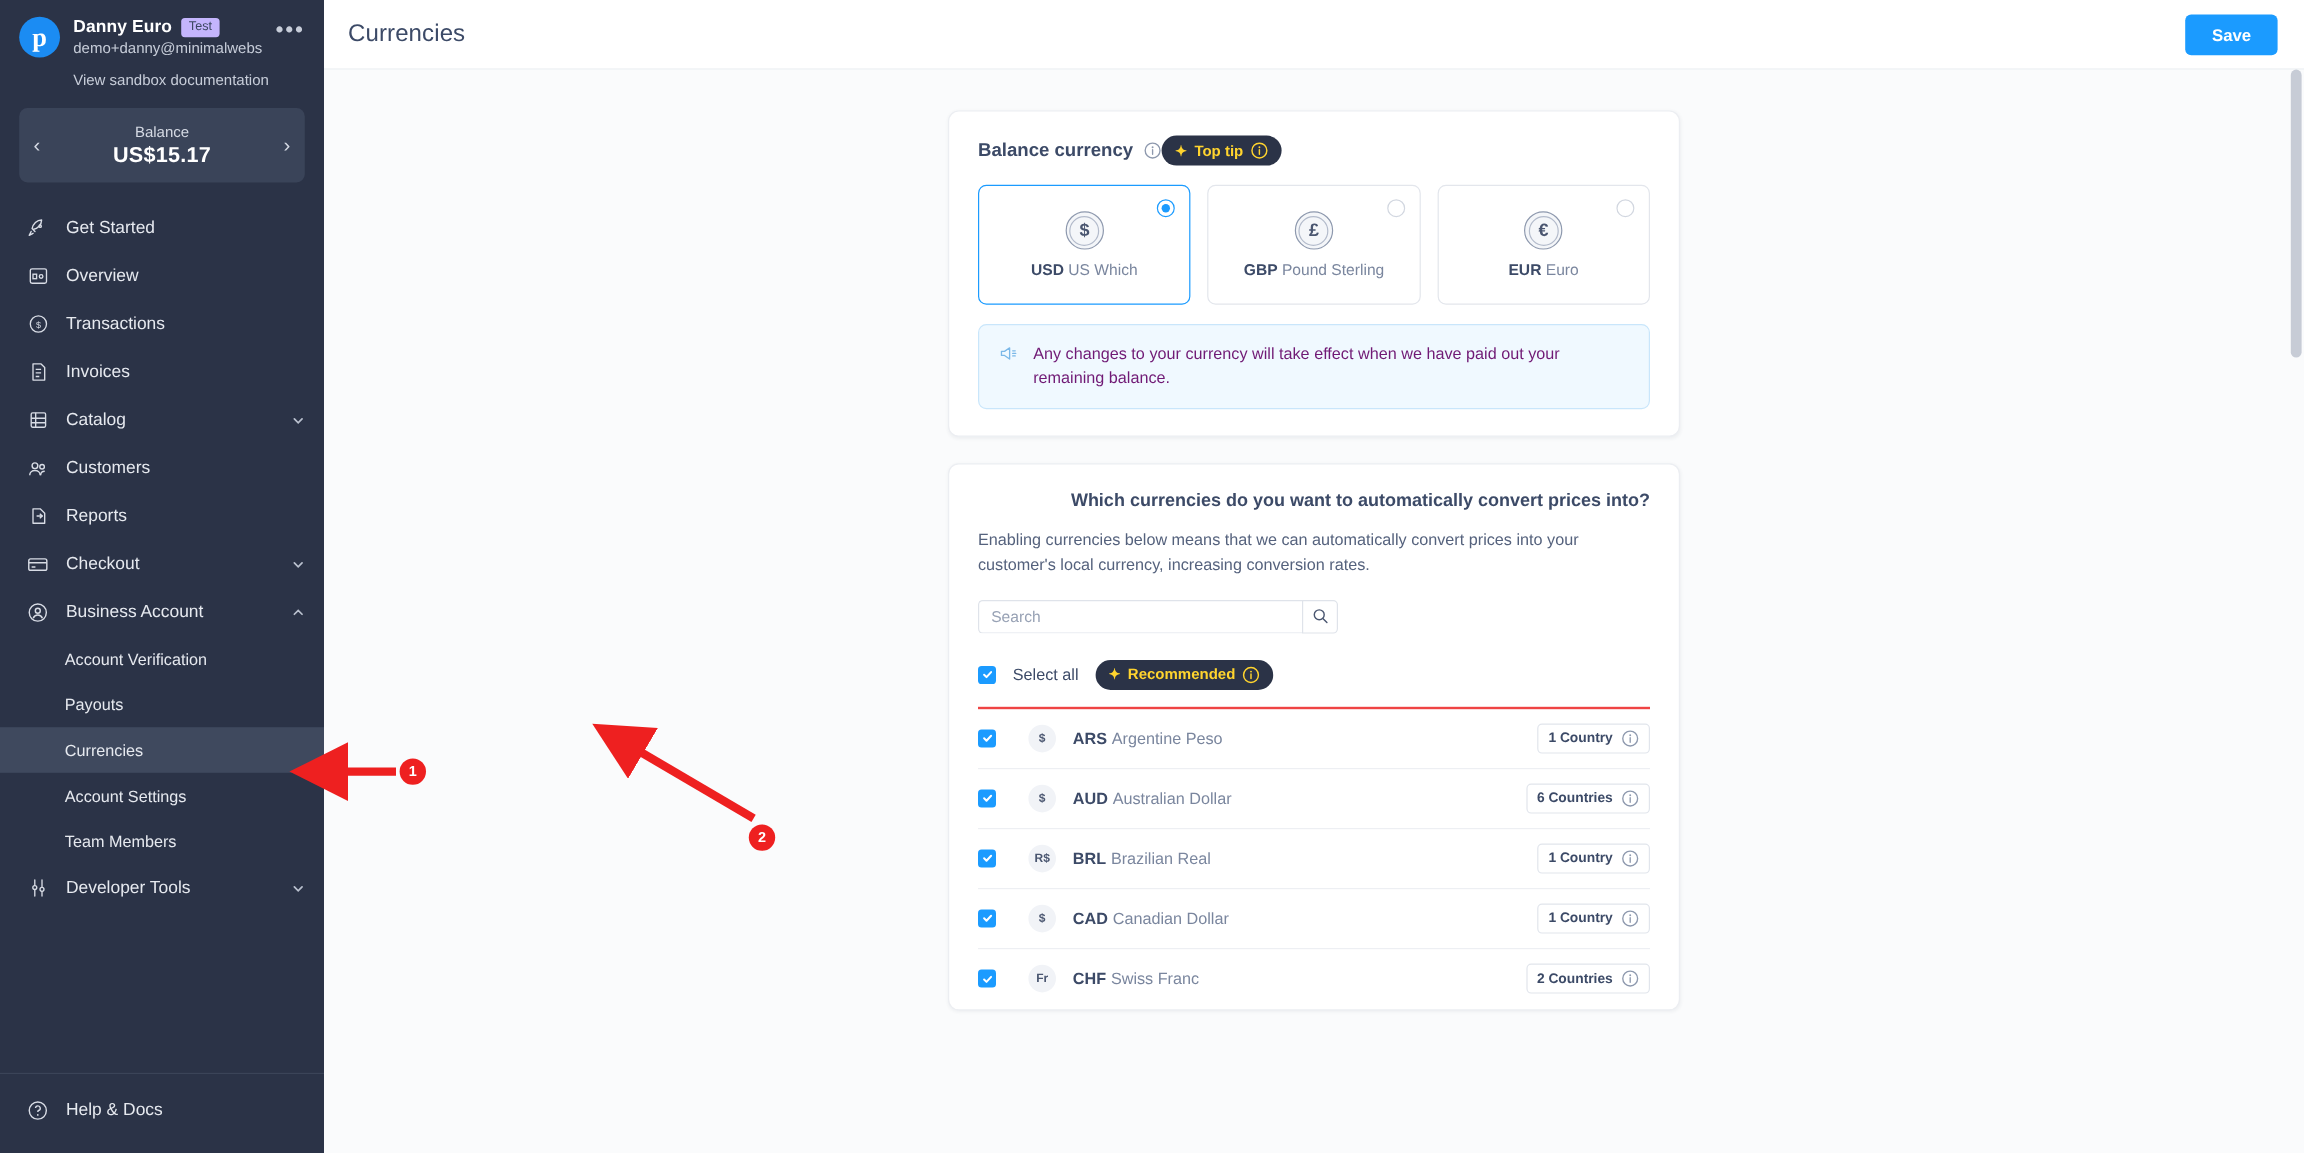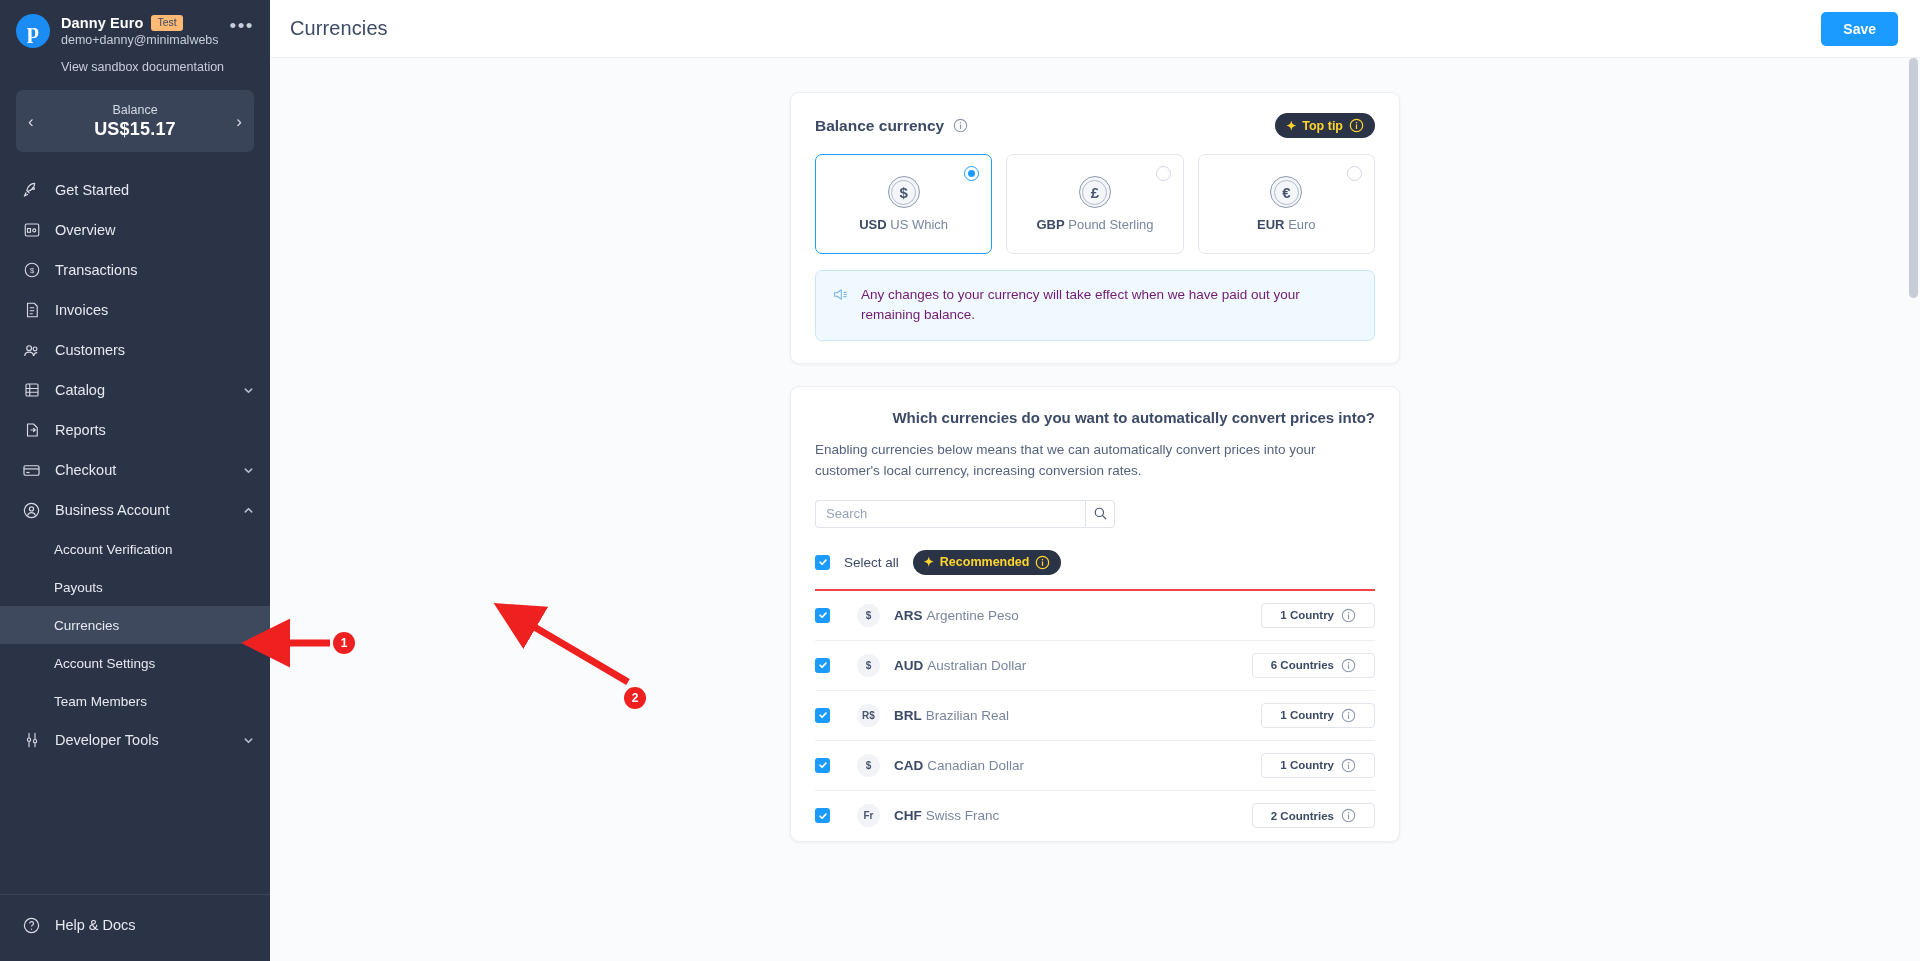--- a/index.html
+++ b/index.html
@@ -26,21 +26,21 @@
     background: #1b8cf3;
     color: #fff; font-size: 22px; font-weight: bold;
     display: flex; align-items: center; justify-content: center;
     line-height: 1; flex: 0 0 34px;
     font-family: "Liberation Serif", serif;
   }
   .sb-userinfo { flex: 1; min-width: 0; padding-top: 1px; }
   .sb-nameline { display: flex; align-items: center; gap: 8px; }
   .sb-name { color: #ffffff; font-size: 14.5px; font-weight: bold; letter-spacing: .1px; }
   .sb-testbadge {
-    background: #fdba74; color: #3c4862; font-size: 10.5px;
+    background: #c4b5fd; color: #3c4862; font-size: 10.5px;
     border-radius: 3px; padding: 2px 6px; font-weight: normal; line-height: 1.1;
   }
   .sb-email { color: #c7cdd9; font-size: 12.5px; margin-top: 2px; white-space: nowrap; overflow: hidden; }
   .sb-dots { color: #c7cdd9; font-size: 19px; letter-spacing: 1.5px; line-height: 1; padding-top: 2px; cursor: pointer; }
   .sb-doclink { color: #c7cdd9; font-size: 12.5px; margin: 12px 0 0 45px; cursor: pointer; }
 
   .balance-card {
     margin: 16px 16px 0 16px;
     background: #3a4459; border-radius: 7px;
     height: 62px; display: flex; align-items: center;
@@ -91,21 +91,21 @@
     flex: 1; overflow: hidden; position: relative;
     display: flex; flex-direction: column; align-items: center;
     padding-top: 34px;
   }
   .card {
     width: 610px; background: #ffffff;
     border-radius: 9px; border: 1px solid #eceef2;
     box-shadow: 0 1px 3px rgba(40,50,70,.06);
   }
   .card-bal { padding: 20px 24px 22px 24px; }
-  .card-head { display: flex; align-items: center; justify-content: space-between; }
+  .card-head { display: flex; align-items: center; }
   .card-title { color: #3c4a67; font-size: 15.5px; font-weight: bold; display: flex; align-items: center; gap: 9px; }
 
   .info-ico { width: 15px; height: 15px; flex: 0 0 15px; }
   .badge-dark {
     background: #2b3347; border-radius: 14px;
     padding: 5px 11px; display: inline-flex; align-items: center; gap: 6px;
     color: #ffd42e; font-size: 12.5px; font-weight: bold; cursor: pointer;
   }
   .spark { font-size: 12px; line-height: 1; }
 
@@ -191,21 +191,21 @@
     width: 23px; height: 23px; border-radius: 50%;
     background: #f1f3f7; flex: 0 0 23px;
     display: flex; align-items: center; justify-content: center;
     color: #4a5670; font-size: 10px; font-weight: bold;
     margin-left: 13px;
   }
   .row-txt { flex: 1; font-size: 13.5px; color: #7a869e; }
   .row-txt b { color: #3c4a67; font-weight: bold; margin-right: 4px; }
   .country-pill {
     border: 1px solid #e1e5ec; border-radius: 4px;
-    padding: 4px 18px; display: flex; align-items: center; gap: 7px;
+    padding: 4px 8px; display: flex; align-items: center; gap: 7px;
     font-size: 11.5px; color: #3c4a67; font-weight: bold;
     background: #fff; cursor: pointer;
   }
 
   
   .scrollbar {
     position: absolute; right: 2px; top: 58px;
     width: 9px; height: 903px;
   }
   .scroll-thumb {
@@ -292,41 +292,41 @@
           <svg width="18" height="18" viewBox="0 0 24 24" fill="none" stroke="#d8dce5" stroke-width="1.5" stroke-linejoin="round">
             <path d="M6 3h9l4 4v14H6z"></path>
               <path d="M9 9h6M9 13h6M9 17h4"></path>
           </svg>
         </span>
         <span class="nav-label">Invoices</span>
       </div>
 
       <div class="nav-item">
         <span class="nav-ico">
+          <svg width="18" height="18" viewBox="0 0 24 24" fill="none" stroke="#d8dce5" stroke-width="1.5">
+            <rect x="4" y="4" width="16" height="16" rx="1.5"></rect>
+              <path d="M4 10h16M4 15h16M9 4v16"></path>
+          </svg>
+        </span>
+        <span class="nav-label">Catalog</span>
+        <svg class="chev" viewBox="0 0 12 12" fill="none" stroke="#b9c0ce" stroke-width="1.6" stroke-linecap="round">
+            <path d="M2.5 4.5L6 8l3.5-3.5"></path>
+          </svg>
+      </div>
+
+      <div class="nav-item">
+        <span class="nav-ico">
           <svg width="19" height="19" viewBox="0 0 24 24" fill="none" stroke="#d8dce5" stroke-width="1.5">
             <circle cx="9" cy="9" r="3"></circle>
               <path d="M3.5 19c0-3 2.5-5 5.5-5s5.5 2 5.5 5"></path>
             <circle cx="16.5" cy="10" r="2.4"></circle>
               <path d="M15 19c0-2.6 2-4.2 4.3-4.2"></path>
           </svg>
         </span>
         <span class="nav-label">Customers</span>
-      </div>
-
-      <div class="nav-item">
-        <span class="nav-ico">
-          <svg width="18" height="18" viewBox="0 0 24 24" fill="none" stroke="#d8dce5" stroke-width="1.5">
-            <rect x="4" y="4" width="16" height="16" rx="1.5"></rect>
-              <path d="M4 10h16M4 15h16M9 4v16"></path>
-          </svg>
-        </span>
-        <span class="nav-label">Catalog</span>
-        <svg class="chev" viewBox="0 0 12 12" fill="none" stroke="#b9c0ce" stroke-width="1.6" stroke-linecap="round">
-            <path d="M2.5 4.5L6 8l3.5-3.5"></path>
-          </svg>
       </div>
 
       <div class="nav-item">
         <span class="nav-ico">
           <svg width="18" height="18" viewBox="0 0 24 24" fill="none" stroke="#d8dce5" stroke-width="1.5" stroke-linejoin="round">
             <path d="M6 4h8l5 5v11H6z"></path>
               <path d="M10 12h6M13.5 9.5l3 2.5-3 2.5"></path>
           </svg>
         </span>
         <span class="nav-label">Reports</span>

